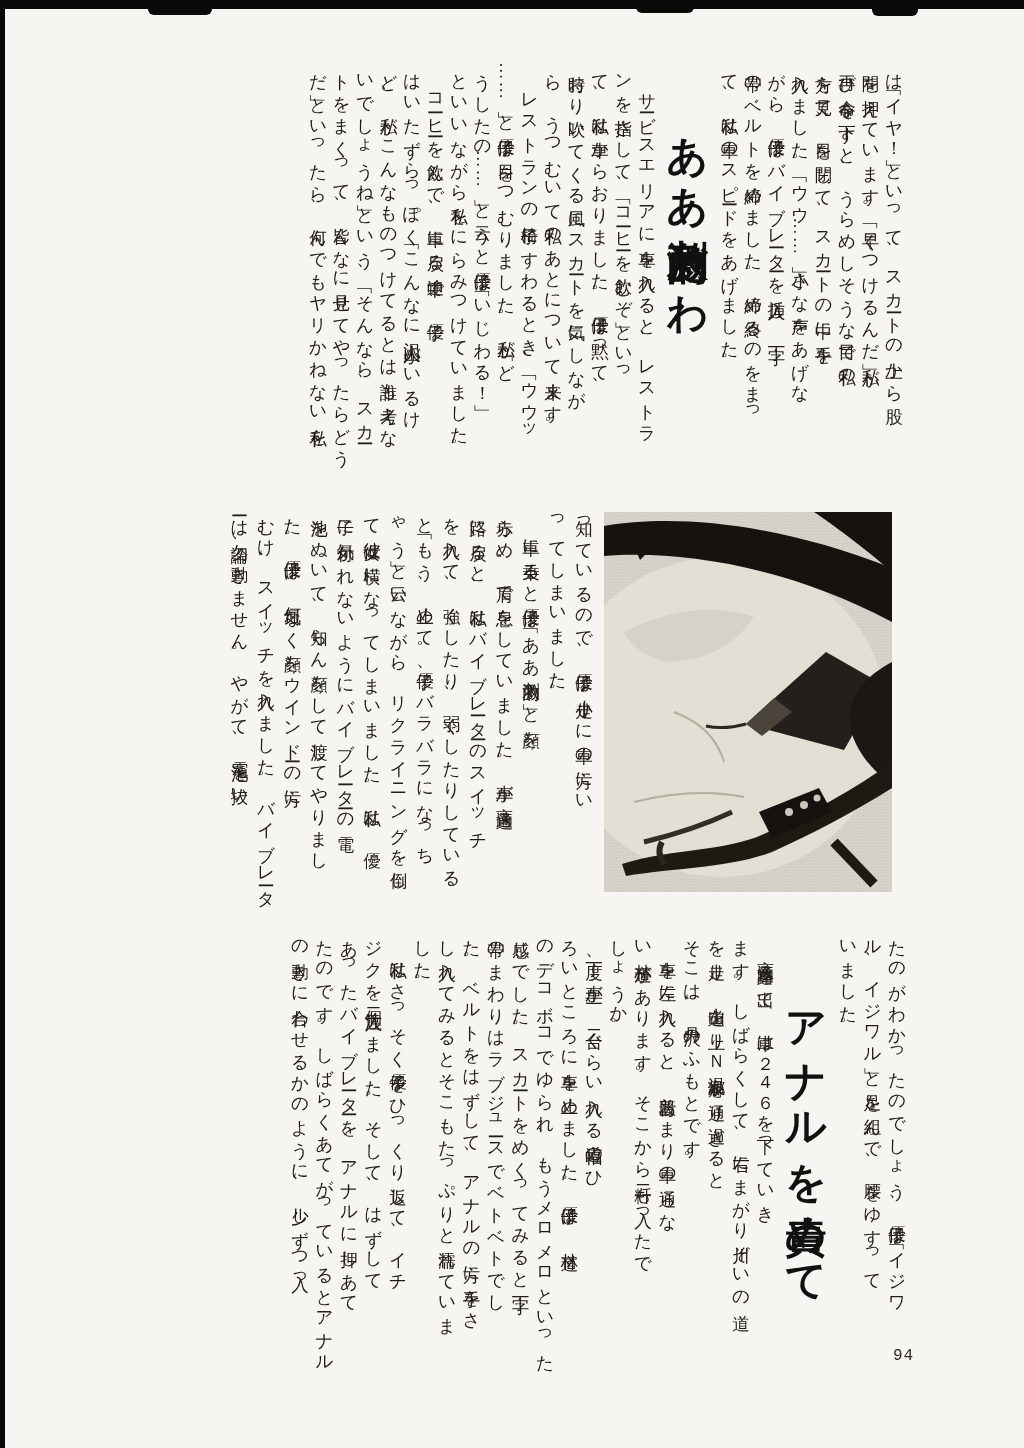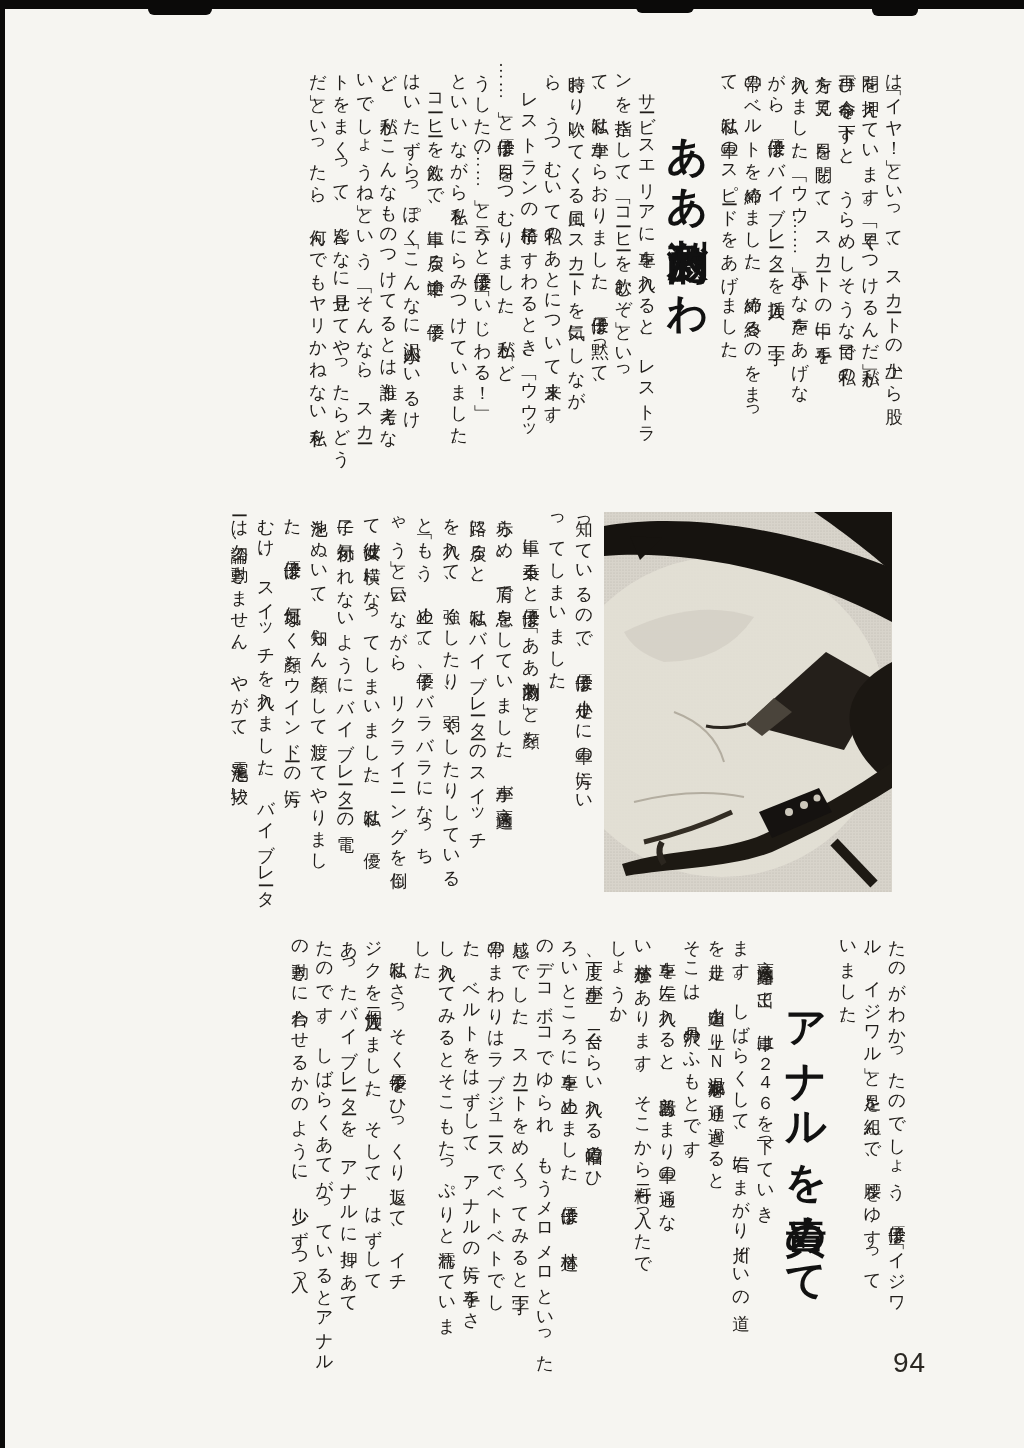--- a/index.html
+++ b/index.html
@@ -58,22 +58,22 @@
   .photo {
     width: 288px; height: 380px;
     margin: 6px 14px 0 12px;
     background: #d6d2c9;
   }
   .photo svg { display: block; width: 100%; height: 100%; }
 
   .page-number {
     position: absolute;
     left: 893px; top: 1347px;
-    font-family: Liberation Sans, sans-serif;
-    font-size: 28px;
+    font-family: Liberation Mono, monospace;
+    font-size: 16px;
     color: #2a2722;
     letter-spacing: 1px;
   }
 </style>
 </head>
 <body>
 
 <div class="edge-top"></div>
 <div class="edge-left"></div>
 <div class="edge-blob blob1"></div>

